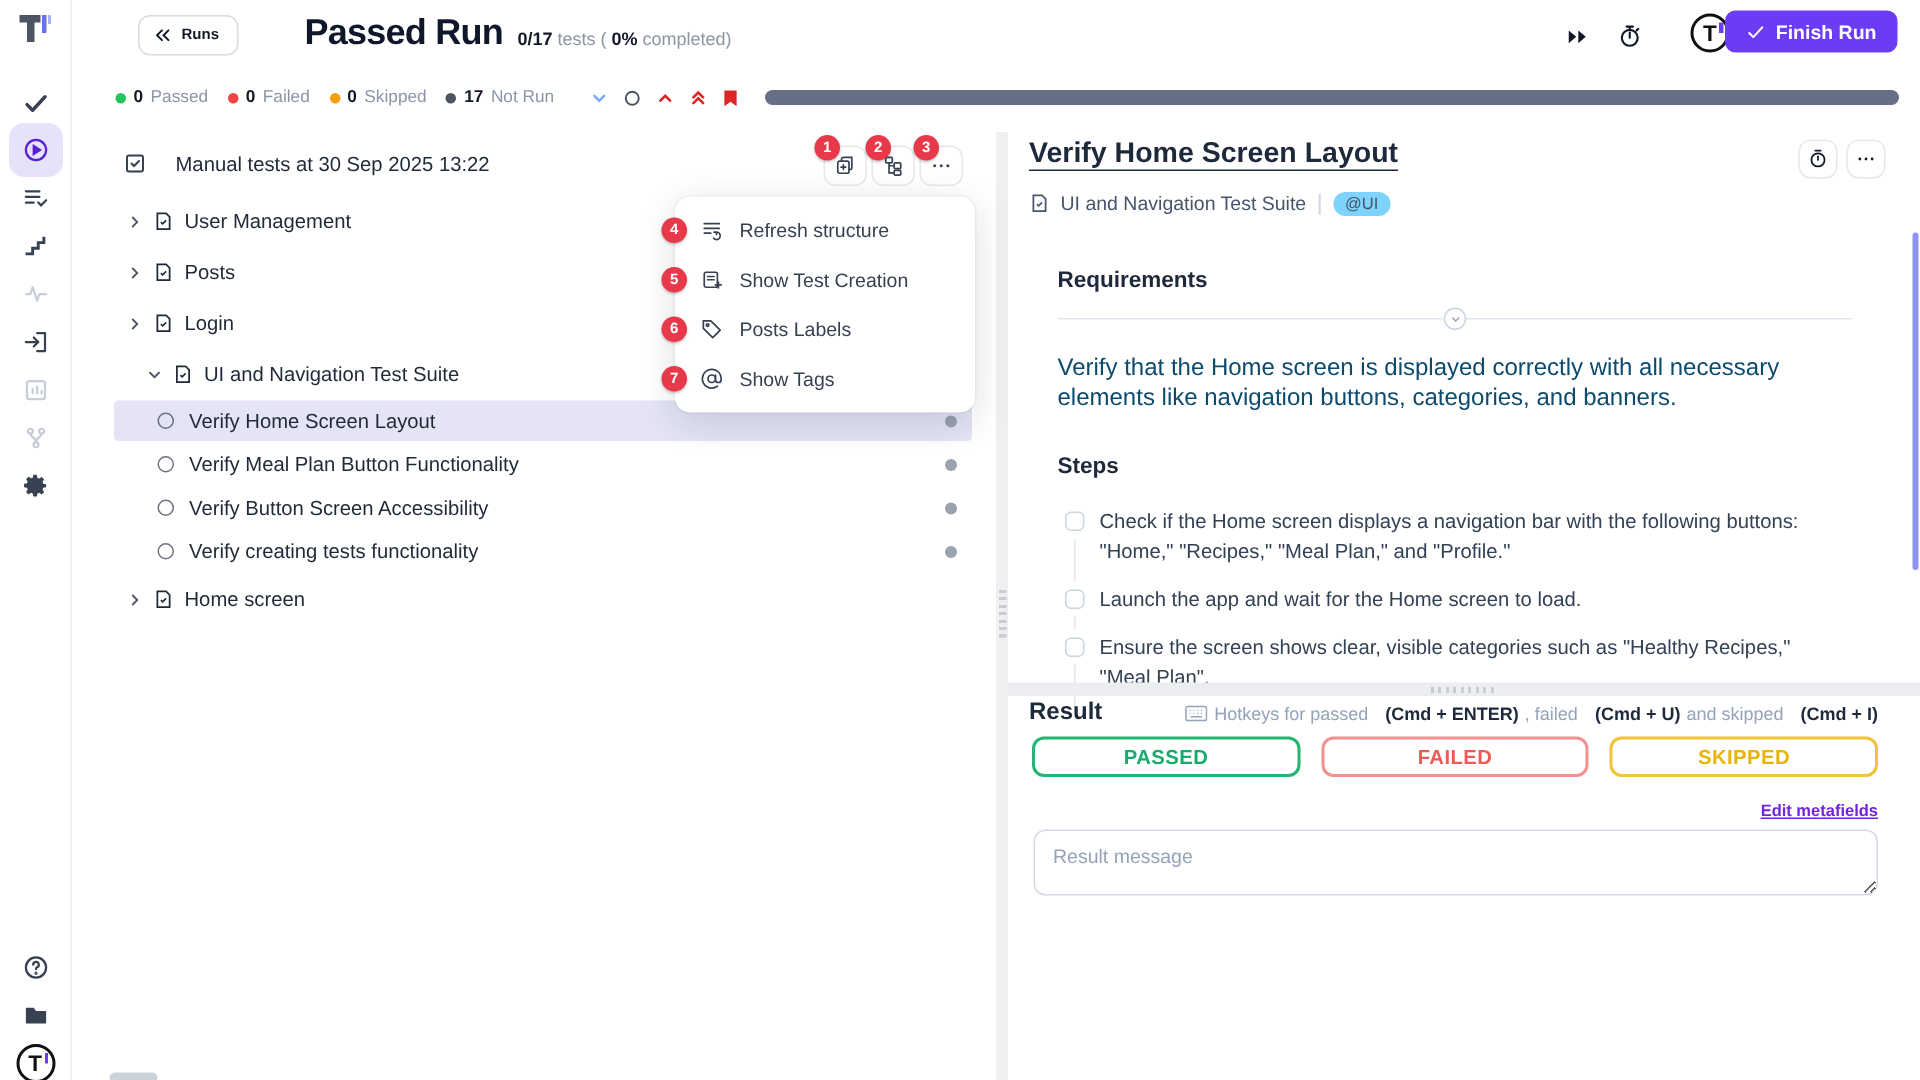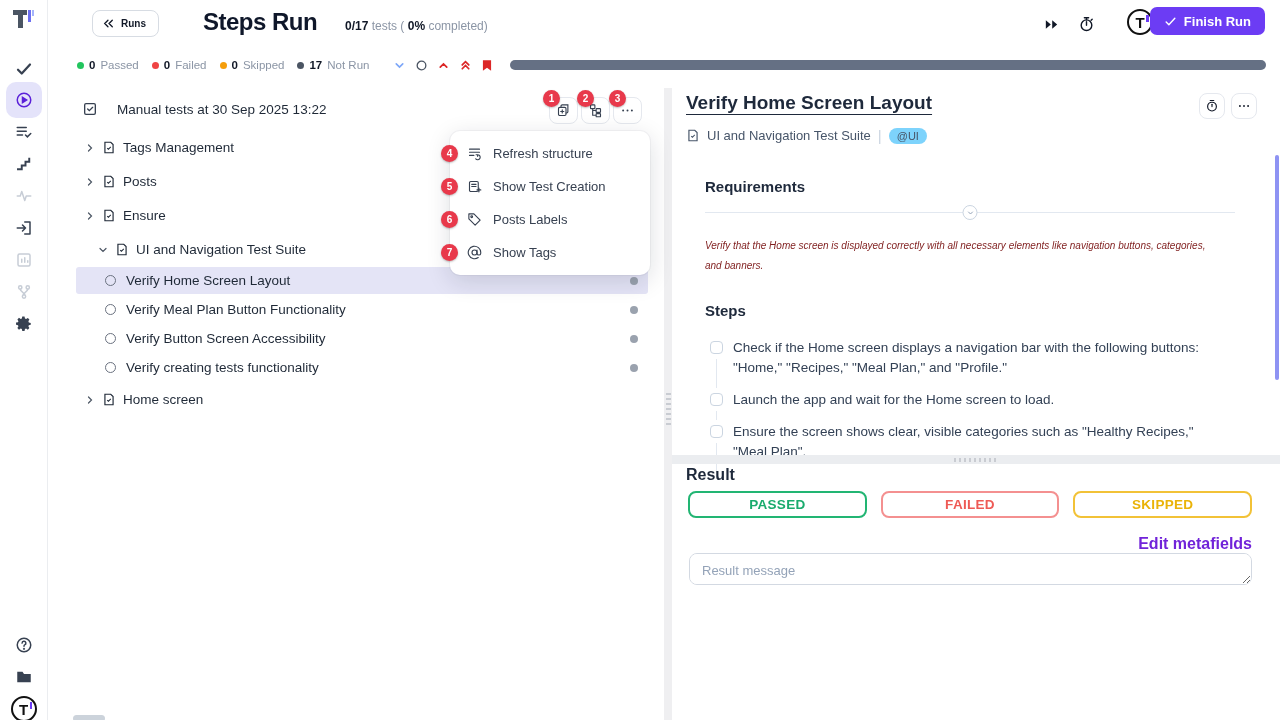--- a/index.html
+++ b/index.html
@@ -90,21 +90,21 @@
     font-size:13px; color:#475569; }
   .d-meta .sep { color:#cbd5e1; font-size:15px; }
   .tagpill { background:#7dd3fc; color:#475569; border-radius:9px; padding:2px 8px; font-size:11px; }
 
   .sect-h { font-size:15px; font-weight:700; color:#1e293b; }
   .req-h { position:absolute; left:33px; top:90px;text-align:right; }
   .req-div { position:absolute; left:33px; top:124px; width:530px; border-top:1px solid #e2e8f0; }
   .req-toggle { position:absolute; left:50%; top:-8px; transform:translateX(-50%); width:15px; height:15px;
     background:#fff; border:1px solid #cbd5e1; border-radius:50%; display:flex; align-items:center;
     justify-content:center; color:#94a3b8; cursor:pointer; }
-  .req-p { position:absolute; left:33px; top:148px; width:512px; font-size:10px; color:#7f1d1d; line-height:20px;font-style:italic; }
+  .req-p { position:absolute; left:33px; top:148px; width:512px; font-size:16px; color:#0c4a6e; line-height:20px; }
   .steps-h { position:absolute; left:33px; top:214px; }
   .steps { position:absolute; left:38px; top:250px; width:510px; }
   .step { position:relative; padding-left:23px; font-size:13.5px; color:#334155; line-height:20px; margin-bottom:12px; }
   .step .box { position:absolute; left:0; top:3px; width:13px; height:13px; border:1.5px solid #cbd5e1;
     border-radius:4px; background:#fff; cursor:pointer; }
   .step::after { content:""; position:absolute; left:6px; top:21px; bottom:-10px; width:1px; background:#e2e8f0; }
 
   .vscroll { position:absolute; right:1px; top:67px; width:4px; height:225px; background:#8e93f3; border-radius:2px; }
 
   .hdivider { position:absolute; left:0; top:367px; width:100%; height:9px; background:#ebedf0; cursor:row-resize; }
@@ -114,23 +114,23 @@
   .result-h { position:absolute; left:14px; top:378px; font-size:16px; }
   .hotkeys { position:absolute; right:28px; top:381px; font-size:12px; color:#94a3b8; display:flex;
     align-items:center; gap:4px; white-space:nowrap; }
   .hotkeys b { color:#1e293b; }
   .res-btns { position:absolute; left:16px; top:403px; width:564px; display:flex; gap:14px; }
   .rbtn { flex:1; height:27px; border-radius:8px; background:#fff; font-size:13.5px; font-weight:600;
     letter-spacing:.3px; cursor:pointer; }
   .rbtn.pass { border:2px solid #22b573; color:#19ab6d; }
   .rbtn.fail { border:2px solid #f49090; color:#ee5a55; }
   .rbtn.skip { border:2px solid #f2c237; color:#eab308; }
-  .metalink { position:absolute; right:28px; top:447px; font-size:16px; font-weight:700; color:#7123d9;
-    cursor:pointer; }
-  .res-msg { position:absolute; left:17px; top:465px; width:563px; height:32px; border:1px solid #d3d9e2;
+  .metalink { position:absolute; right:28px; top:447px; font-size:11px; font-weight:700; color:#7123d9;
+    text-decoration:underline; cursor:pointer; }
+  .res-msg { position:absolute; left:17px; top:465px; width:563px; height:44px; border:1px solid #d3d9e2;
     border-radius:8px; padding:9px 12px; font-size:13px; font-family:"Liberation Sans",sans-serif;
     color:#0369a1; resize:both; }
   .res-msg::placeholder { color:#94a3b8; }
 
   .bottom-pill { position:absolute; left:73px; top:715px; width:32px; height:7px; background:#ccd3db;
     border-radius:4px; }
 </style>
 </head>
 <body>
 
@@ -215,21 +215,21 @@
   </div>
 </div>
 
 <div class="header">
   <button class="back-btn">
     <svg width="13" height="13" viewBox="0 0 24 24" fill="none" stroke="#111827" stroke-width="2.4" stroke-linecap="round">
         <path d="M11 6l-6 6 6 6M19 6l-6 6 6 6"></path>
       </svg>
     <span>Runs</span>
   </button>
-  <div class="run-title">Steps Run</div>
+  <div class="run-title">Passed Run</div>
   <div class="run-sub"><b>0/17</b><span> tests ( </span><b>0%</b><span> completed)</span></div>
 
   <div class="hdr-ico" style="right:217px">
     <svg width="17" height="17" viewBox="0 0 24 24" fill="currentColor">
         <path d="M4 6l7 6-7 6zM13 6l7 6-7 6z"></path>
       </svg>
   </div>
   <div class="hdr-ico" style="right:182px">
     <svg width="17" height="17" viewBox="0 0 24 24" fill="none" stroke="currentColor" stroke-width="2" stroke-linecap="round">
         <path d="M12 8v5"></path>
@@ -341,21 +341,21 @@
         <svg width="12" height="12" viewBox="0 0 24 24" fill="none" stroke="currentColor" stroke-width="2.4" stroke-linecap="round">
           <path d="M9 6l6 6-6 6"></path>
         </svg>
       </span>
     <span class="ficon">
         <svg width="14" height="15" viewBox="0 0 24 24" fill="none" stroke="currentColor" stroke-width="2">
           <path d="M5 3h10l4 4v14H5z"></path>
           <path d="M9 13l2 2 4-4" stroke-width="1.8"></path>
         </svg>
       </span>
-    <span>Tags Management</span>
+    <span>User Management</span>
   </div>
   <div class="trow lvl0" style="margin-bottom:7px">
     <span class="chev">
         <svg width="12" height="12" viewBox="0 0 24 24" fill="none" stroke="currentColor" stroke-width="2.4" stroke-linecap="round">
           <path d="M9 6l6 6-6 6"></path>
         </svg>
       </span>
     <span class="ficon">
         <svg width="14" height="15" viewBox="0 0 24 24" fill="none" stroke="currentColor" stroke-width="2">
           <path d="M5 3h10l4 4v14H5z"></path>
@@ -369,21 +369,21 @@
         <svg width="12" height="12" viewBox="0 0 24 24" fill="none" stroke="currentColor" stroke-width="2.4" stroke-linecap="round">
           <path d="M9 6l6 6-6 6"></path>
         </svg>
       </span>
     <span class="ficon">
         <svg width="14" height="15" viewBox="0 0 24 24" fill="none" stroke="currentColor" stroke-width="2">
           <path d="M5 3h10l4 4v14H5z"></path>
           <path d="M9 13l2 2 4-4" stroke-width="1.8"></path>
         </svg>
       </span>
-    <span>Ensure</span>
+    <span>Login</span>
   </div>
   <div class="trow lvl1" style="margin-bottom:4px">
     <span class="chev">
         <svg width="12" height="12" viewBox="0 0 24 24" fill="none" stroke="currentColor" stroke-width="2.4" stroke-linecap="round">
           <path d="M6 9l6 6 6-6"></path>
         </svg>
       </span>
     <span class="ficon">
         <svg width="14" height="15" viewBox="0 0 24 24" fill="none" stroke="currentColor" stroke-width="2">
           <path d="M5 3h10l4 4v14H5z"></path>
@@ -520,20 +520,29 @@
     </div>
   </div>
 
   <div class="vscroll"></div>
 
   <div class="hdivider">
     <div class="hdots"></div>
   </div>
 
   <div class="sect-h result-h">Result</div>
+  <div class="hotkeys">
+    <svg width="15" height="12" viewBox="0 0 24 18" fill="none" stroke="#94a3b8" stroke-width="1.6">
+        <rect x="1" y="1" width="22" height="15" rx="2"></rect>
+        <path d="M5 5h1M9 5h1M13 5h1M17 5h1M5 8.5h1M9 8.5h1M13 8.5h1M17 8.5h1M6 12h12"></path>
+      </svg>
+    <span>Hotkeys for passed</span>&nbsp;<b>(Cmd + ENTER)</b>
+    <span>, failed</span>&nbsp;<b>(Cmd + U)</b>
+    <span>and skipped</span>&nbsp;<b>(Cmd + I)</b>
+  </div>
   <div class="res-btns">
     <button class="rbtn pass">PASSED</button>
     <button class="rbtn fail">FAILED</button>
     <button class="rbtn skip">SKIPPED</button>
   </div>
   <a class="metalink">Edit metafields</a>
   <textarea class="res-msg" placeholder="Result message" style=""></textarea>
 </div>
 
 <div class="bottom-pill"></div>

